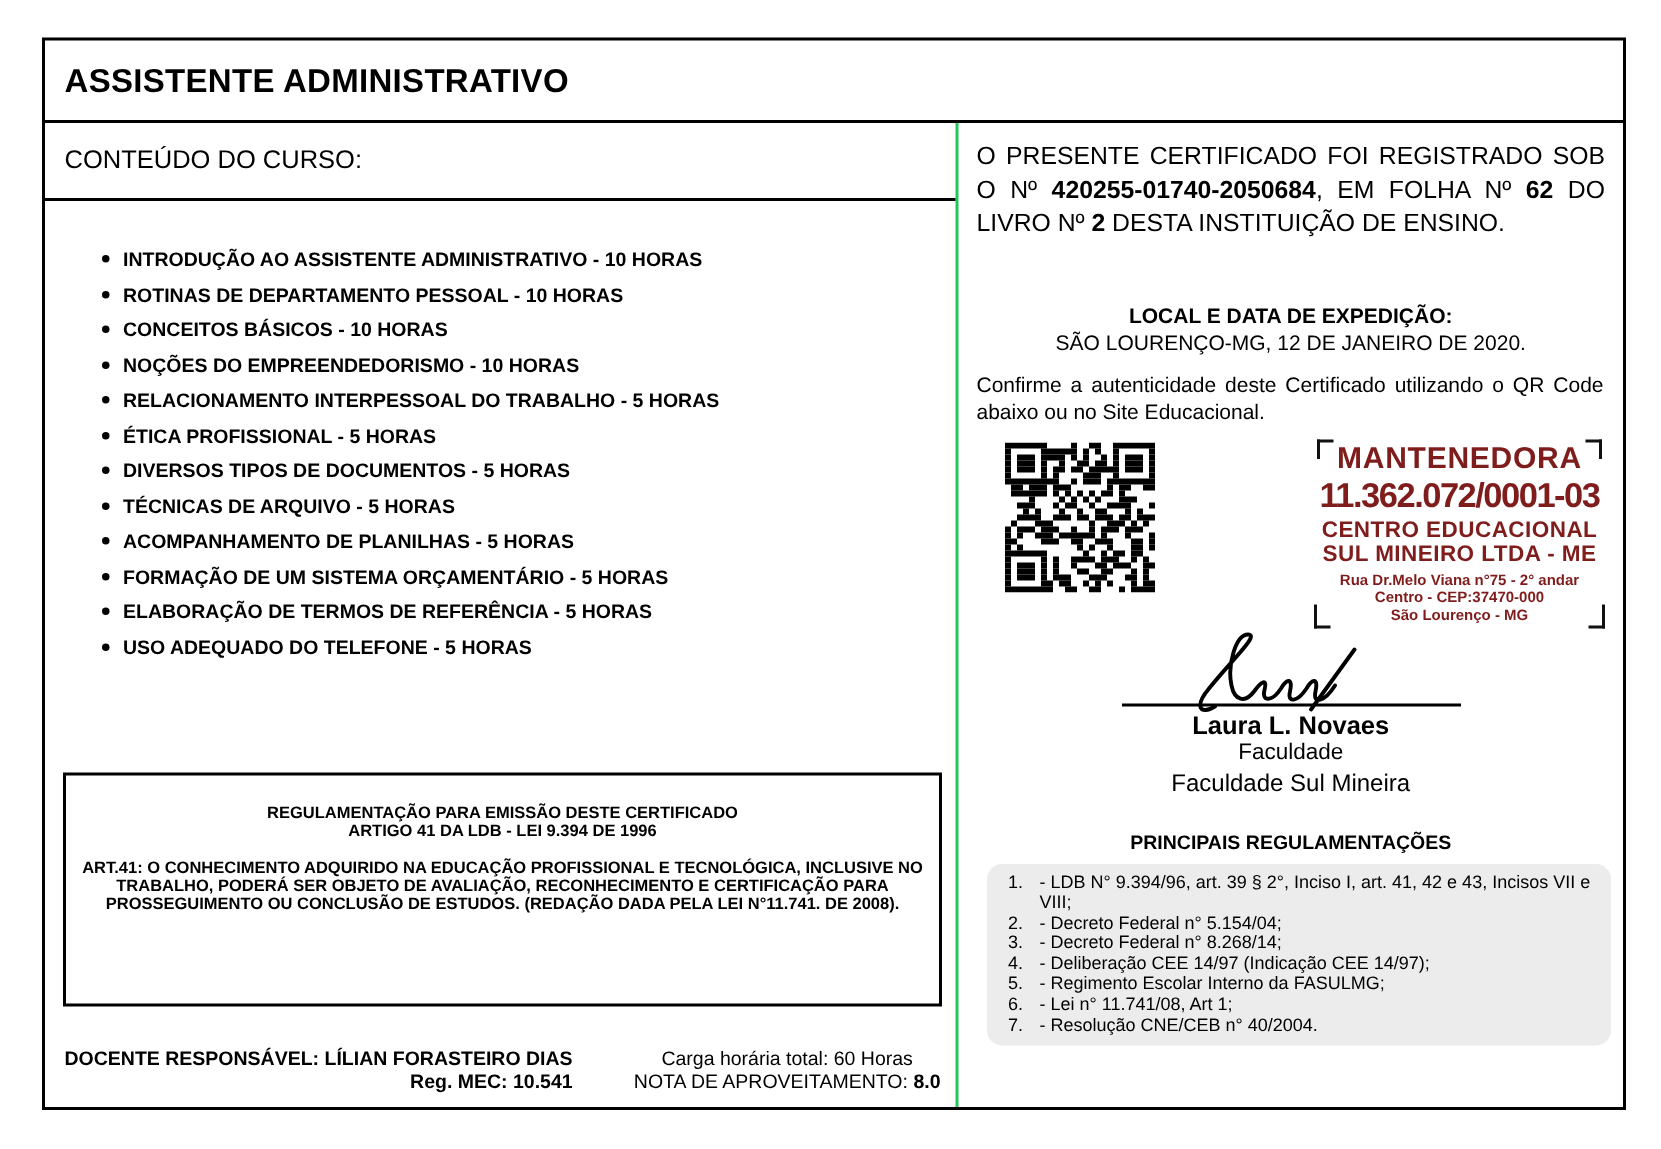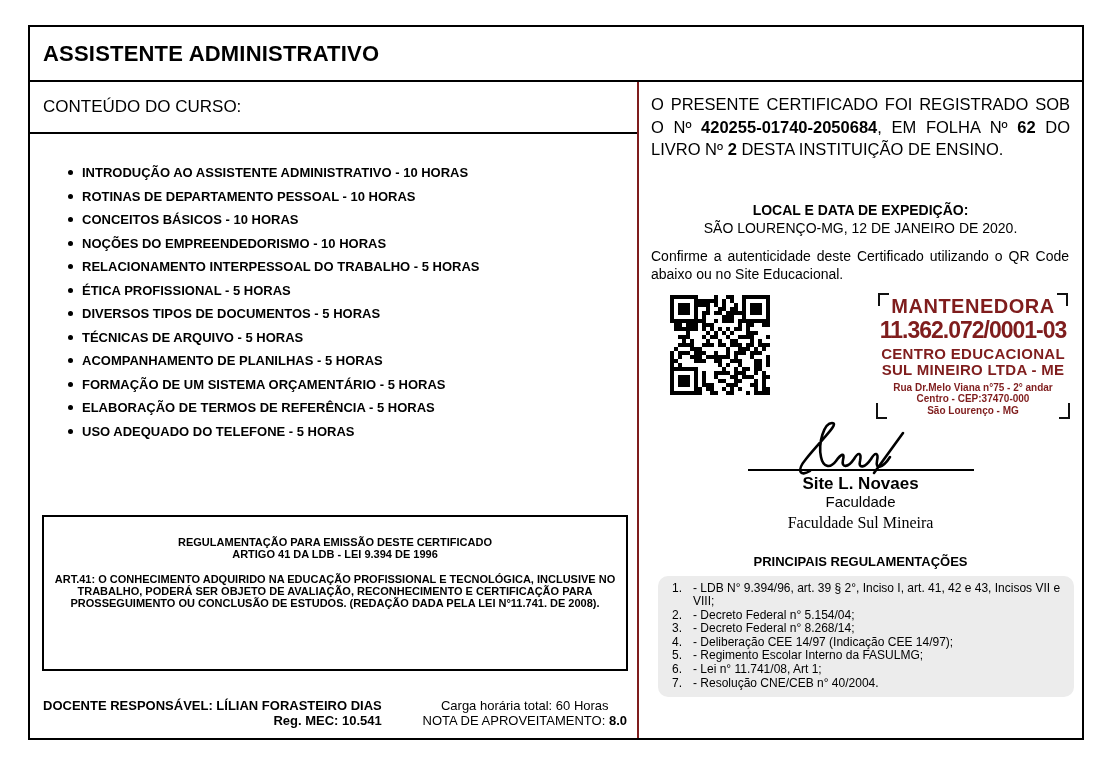--- a/index.html
+++ b/index.html
@@ -6,21 +6,21 @@
   body{width:1107px;height:766px;position:relative;overflow:hidden;
        font-family:"Liberation Sans","DejaVu Sans",sans-serif;color:#000;}
   .certificate{position:absolute;left:28px;top:25px;width:1056px;height:715px;
        border:2px solid #000;box-sizing:border-box;background:#fff;}
   
   .title-bar{height:55px;border-bottom:2px solid #000;display:flex;align-items:center;
        padding-left:13px;box-sizing:border-box;}
   .title-bar h1{margin:0;font-size:22px;letter-spacing:.2px;font-weight:bold;}
   
   .columns{display:flex;height:656px;}
-  .left-col{width:609px;border-right:2px solid #7f1d1d;box-sizing:border-box;position:relative;}
+  .left-col{width:609px;border-right:2px solid #22c55e;box-sizing:border-box;position:relative;}
   .right-col{flex:1;position:relative;box-sizing:border-box;}
   
   .content-header{height:52px;border-bottom:2px solid #000;box-sizing:border-box;
        display:flex;align-items:center;padding-left:13px;font-size:17px;}
   .course-list{list-style:none;margin:32px 0 0 0;padding:0 0 0 38px;}
   .course-list li{position:relative;padding-left:14px;font-size:13px;font-weight:bold;
        line-height:13px;margin-bottom:10.5px;}
   .course-list li::before{content:"";position:absolute;left:0;top:4px;width:5px;height:5px;
        border-radius:50%;background:#000;}
   .regulation-box{position:absolute;left:12px;top:433px;width:586px;height:156px;
@@ -54,21 +54,21 @@
   .stamp-addr{position:relative;font-size:10px;font-weight:bold;line-height:11.5px;
        margin-top:4px;padding:0 8px 3px 8px;}
   .stamp-addr .cbl,.stamp-addr .cbr{position:absolute;bottom:0;width:9px;height:14px;}
   .stamp-addr .cbl{left:-2px;border-left:2px solid #111;border-bottom:2px solid #111;}
   .stamp-addr .cbr{right:-2px;border-right:2px solid #111;border-bottom:2px solid #111;}
   .signature{margin-top:6px;text-align:center;}
   .sig-script{display:block;margin:0 auto -10px auto;}
   .sig-line{width:226px;border-top:2px solid #000;margin:0 auto;}
   .sig-name{font-size:17px;font-weight:bold;line-height:19px;margin-top:3px;}
   .sig-role{font-size:15px;line-height:18px;}
-  .sig-inst{font-size:16px;line-height:20px;margin-top:2px;font-family:Liberation Serif, serif;}
+  .sig-inst{font-size:16px;line-height:20px;margin-top:2px;}
   .regs-header{margin-top:21px;text-align:center;font-size:13px;font-weight:bold;}
   .regs-box{margin:7px 8px 0 19px;background:#ececec;border-radius:10px;
        padding:6px 12px 7px 14px;}
   .regs-list{list-style:none;counter-reset:n;margin:0;padding:0;
        font-size:12px;line-height:13.6px;}
   .regs-list li{position:relative;padding-left:21px;counter-increment:n;}
   .regs-list li::before{content:counter(n) ".";position:absolute;left:0;}
 </style>
 </head>
 <body>
@@ -478,21 +478,21 @@
             <span class="cbr"></span>
           </div>
         </div>
       </div>
 
       <div class="signature">
         <svg class="sig-script" width="190" height="58" viewBox="0 0 190 58">
           <path d="M44 50 C34 56 30 50 40 38 C56 18 74 2 66 2 C58 2 52 22 55 36 C57 46 64 48 70 40 C75 33 79 31 77 39 C75 47 82 47 88 38 C92 31 96 31 94 40 C92 48 99 47 105 38 C109 31 113 31 111 40 C109 49 117 47 124 36 M137 12 L108 52" fill="none" stroke="#000" stroke-width="2.6" stroke-linecap="round"></path>
         </svg>
         <div class="sig-line"></div>
-        <div class="sig-name">Site L. Novaes</div>
+        <div class="sig-name">Laura L. Novaes</div>
         <div class="sig-role">Faculdade</div>
         <div class="sig-inst">Faculdade Sul Mineira</div>
       </div>
 
       <div class="regs-header">PRINCIPAIS REGULAMENTAÇÕES</div>
       <div class="regs-box">
         <ol class="regs-list">
           <li>- LDB N° 9.394/96, art. 39 § 2°, Inciso I, art. 41, 42 e 43, Incisos VII e VIII;</li>
           <li>- Decreto Federal n° 5.154/04;</li>
           <li>- Decreto Federal n° 8.268/14;</li>

